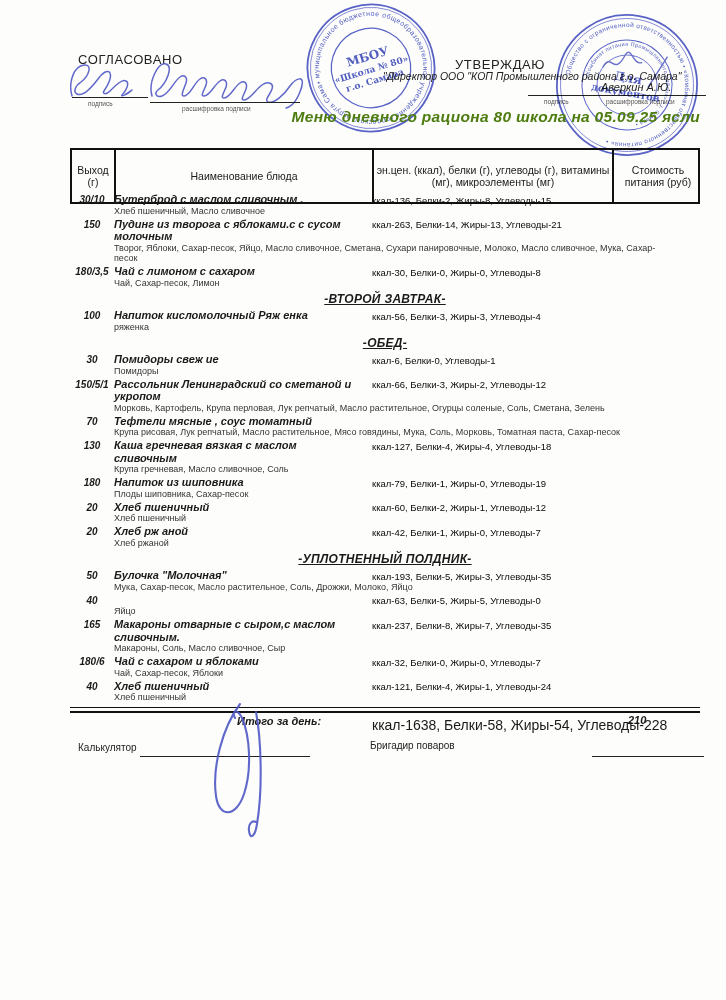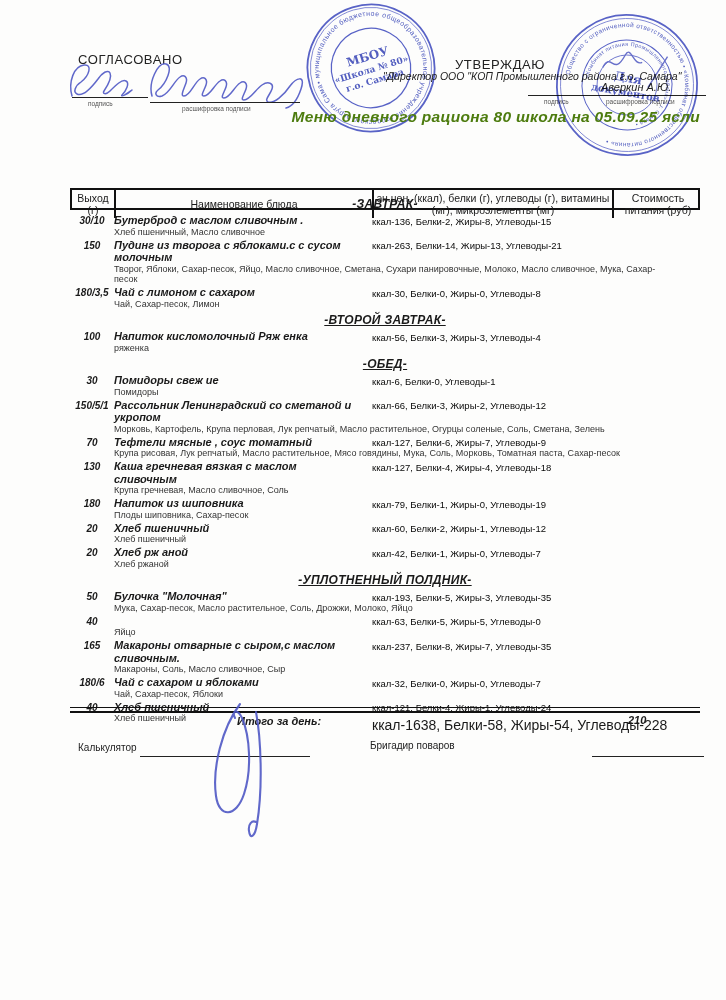--- a/index.html
+++ b/index.html
@@ -89,29 +89,28 @@
     <circle cx="75" cy="75" r="30" stroke-width=".8"></circle>
     <text class="ring-t" font-size="6.4"><textPath href="#ringB">Общество с ограниченной ответственностью • «Комбинат общественного питания» •</textPath></text>
     <text class="ring-t" font-size="5.4"><textPath href="#ringC">«Комбинат питания Промышленного района» • г. Самара •</textPath></text>
     <text class="ctr-serif" x="75" y="72" font-size="12">Для</text>
     <text class="ctr-serif" x="75" y="86" font-size="10">документов</text>
     <path d="M48 62 C54 44 60 70 68 46 C72 34 78 56 86 50 M96 74 L110 40" fill="none" stroke="#4f58c4" stroke-width="1.4"></path>
   </svg>
 
   <div class="abs doc-title" style="left:70px;top:108px;width:630px;">Меню дневного рациона 80 школа на 05.09.25 ясли</div>
 
-  <div class="abs thead" style="left:70px;top:148px;width:630px;height:22px;margin-top:40px;">
+  <div class="abs thead" style="left:70px;top:148px;width:630px;height:56px;">
     <div class="hc">Выход (г)</div>
     <div class="hc">Наименование блюда</div>
     <div class="hc">эн.цен. (ккал), белки (г), углеводы (г), витамины (мг), микроэлементы (мг)</div>
     <div class="hc">Стоимость питания (руб)</div>
   </div>
 
   <div class="abs tbody" style="left:70px;top:193px;width:630px;">
-      <div class="section-title"><span class="">-ЗАВТРАК-</span></div>
       <div class="menu-row">
         <div class="cell-out">30/10</div>
         <div class="cell-name">Бутерброд с маслом сливочным .</div>
         <div class="cell-nutrition">ккал-136, Белки-2, Жиры-8, Углеводы-15</div>
         <div class="cell-ingredients">Хлеб пшеничный, Масло сливочное</div>
       </div>
       <div class="menu-row">
         <div class="cell-out">150</div>
         <div class="cell-name">Пудинг из творога с яблоками.с с сусом молочным</div>
         <div class="cell-nutrition">ккал-263, Белки-14, Жиры-13, Углеводы-21</div>
@@ -139,21 +138,20 @@
       </div>
       <div class="menu-row">
         <div class="cell-out">150/5/1</div>
         <div class="cell-name">Рассольник Ленинградский со сметаной и укропом</div>
         <div class="cell-nutrition">ккал-66, Белки-3, Жиры-2, Углеводы-12</div>
         <div class="cell-ingredients">Морковь, Картофель, Крупа перловая, Лук репчатый, Масло растительное, Огурцы соленые, Соль, Сметана, Зелень</div>
       </div>
       <div class="menu-row">
         <div class="cell-out">70</div>
         <div class="cell-name">Тефтели мясные , соус томатный</div>
-        <div class="cell-nutrition">ккал-127, Белки-6, Жиры-7, Углеводы-9</div>
         <div class="cell-ingredients">Крупа рисовая, Лук репчатый, Масло растительное, Мясо говядины, Мука, Соль, Морковь, Томатная паста, Сахар-песок</div>
       </div>
       <div class="menu-row">
         <div class="cell-out">130</div>
         <div class="cell-name">Каша гречневая вязкая с маслом сливочным</div>
         <div class="cell-nutrition">ккал-127, Белки-4, Жиры-4, Углеводы-18</div>
         <div class="cell-ingredients">Крупа гречневая, Масло сливочное, Соль</div>
       </div>
       <div class="menu-row">
         <div class="cell-out">180</div>

